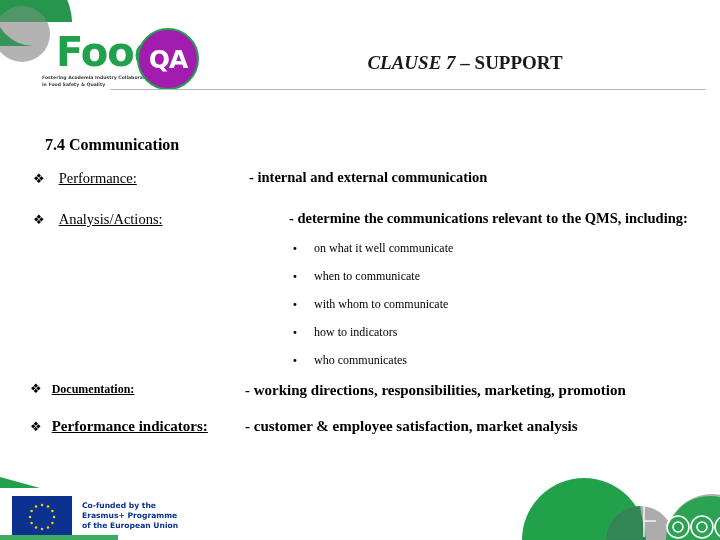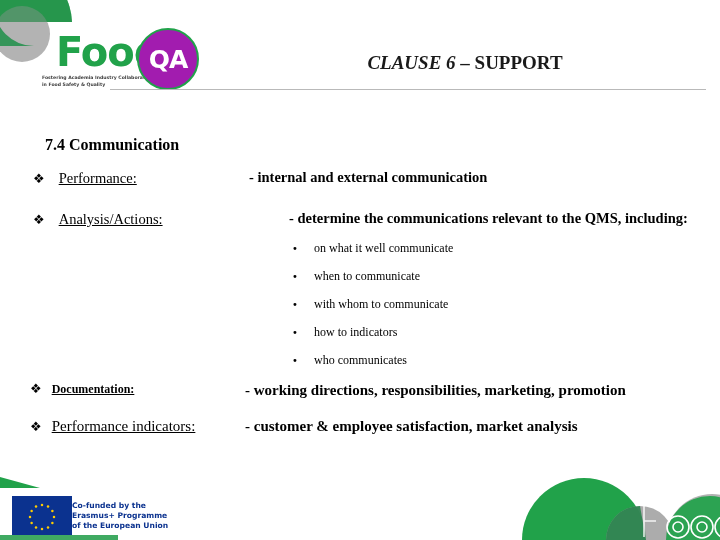--- a/index.html
+++ b/index.html
@@ -57,28 +57,28 @@
   .sub-bullet { font-family:"DejaVu Sans", sans-serif; font-size:10px; width:22px; line-height:1; }
   .sub-text { font-size:12px; white-space:nowrap; }
 
   #row-documentation { left:30px; top:382px; }
   #row-documentation .bullet { margin-right:10px; }
   #row-documentation .row-label { font-size:12px; font-weight:bold; }
   #row-documentation .row-value { position:absolute; left:215px; top:0px; font-size:15px; font-weight:bold; }
 
   #row-performance { left:30px; top:418px; }
   #row-performance .bullet { margin-right:10px; }
-  #row-performance .row-label { font-size:15px; font-weight:normal; }
+  #row-performance .row-label { font-size:15px; font-weight:bold; }
   #row-performance .row-value { position:absolute; left:215px; top:0px; font-size:15px; font-weight:bold; }
 
   
   #eu-block { position:absolute; left:12px; top:496px; display:flex; align-items:center; }
   #eu-flag { width:60px; height:40px; background:#0b328f; position:relative; flex:none; }
   #eu-flag svg { position:absolute; left:0; top:0; }
-  #eu-text { margin-left:0; font-family:"DejaVu Sans", sans-serif; font-size:7.6px;
+  #eu-text { margin-left:10px; font-family:"DejaVu Sans", sans-serif; font-size:7.6px;
              line-height:10px; color:#0b328f; font-weight:bold; white-space:nowrap; }
 
   #green-wedge { position:absolute; left:0px; top:477px; width:40px; height:11px; background:#21a24a;
                  clip-path:polygon(0 0, 100% 100%, 0 100%); }
   #green-bar-bottom { position:absolute; left:0px; bottom:0px; width:118px; height:5px; background:#3faa62; }
 
   .fooddeco-text { font-family:"DejaVu Sans", sans-serif; font-weight:bold; font-size:36px;
                    fill:none; stroke:#ffffff; stroke-width:1.4; }
 </style>
 </head>
@@ -98,21 +98,21 @@
   <div id="logo-block">
     <div id="logo-wordmark">Food</div>
     <div id="logo-tagline">Fostering Academia Industry Collaboration in Food Safety &amp; Quality</div>
   </div>
 
   <div id="qa-badge">
     <span>QA</span>
   </div>
 
   <div id="deck-title">
-    <span class="ital">CLAUSE 6 </span><span>– SUPPORT</span>
+    <span class="ital">CLAUSE 7 </span><span>– SUPPORT</span>
   </div>
 
   <div id="header-rule"></div>
 </div>
 
 <div id="section-heading">7.4 Communication</div>
 
 <div class="row" id="row-requirement">
   <span class="bullet">❖</span>
   <span class="row-label">Performance:</span>

